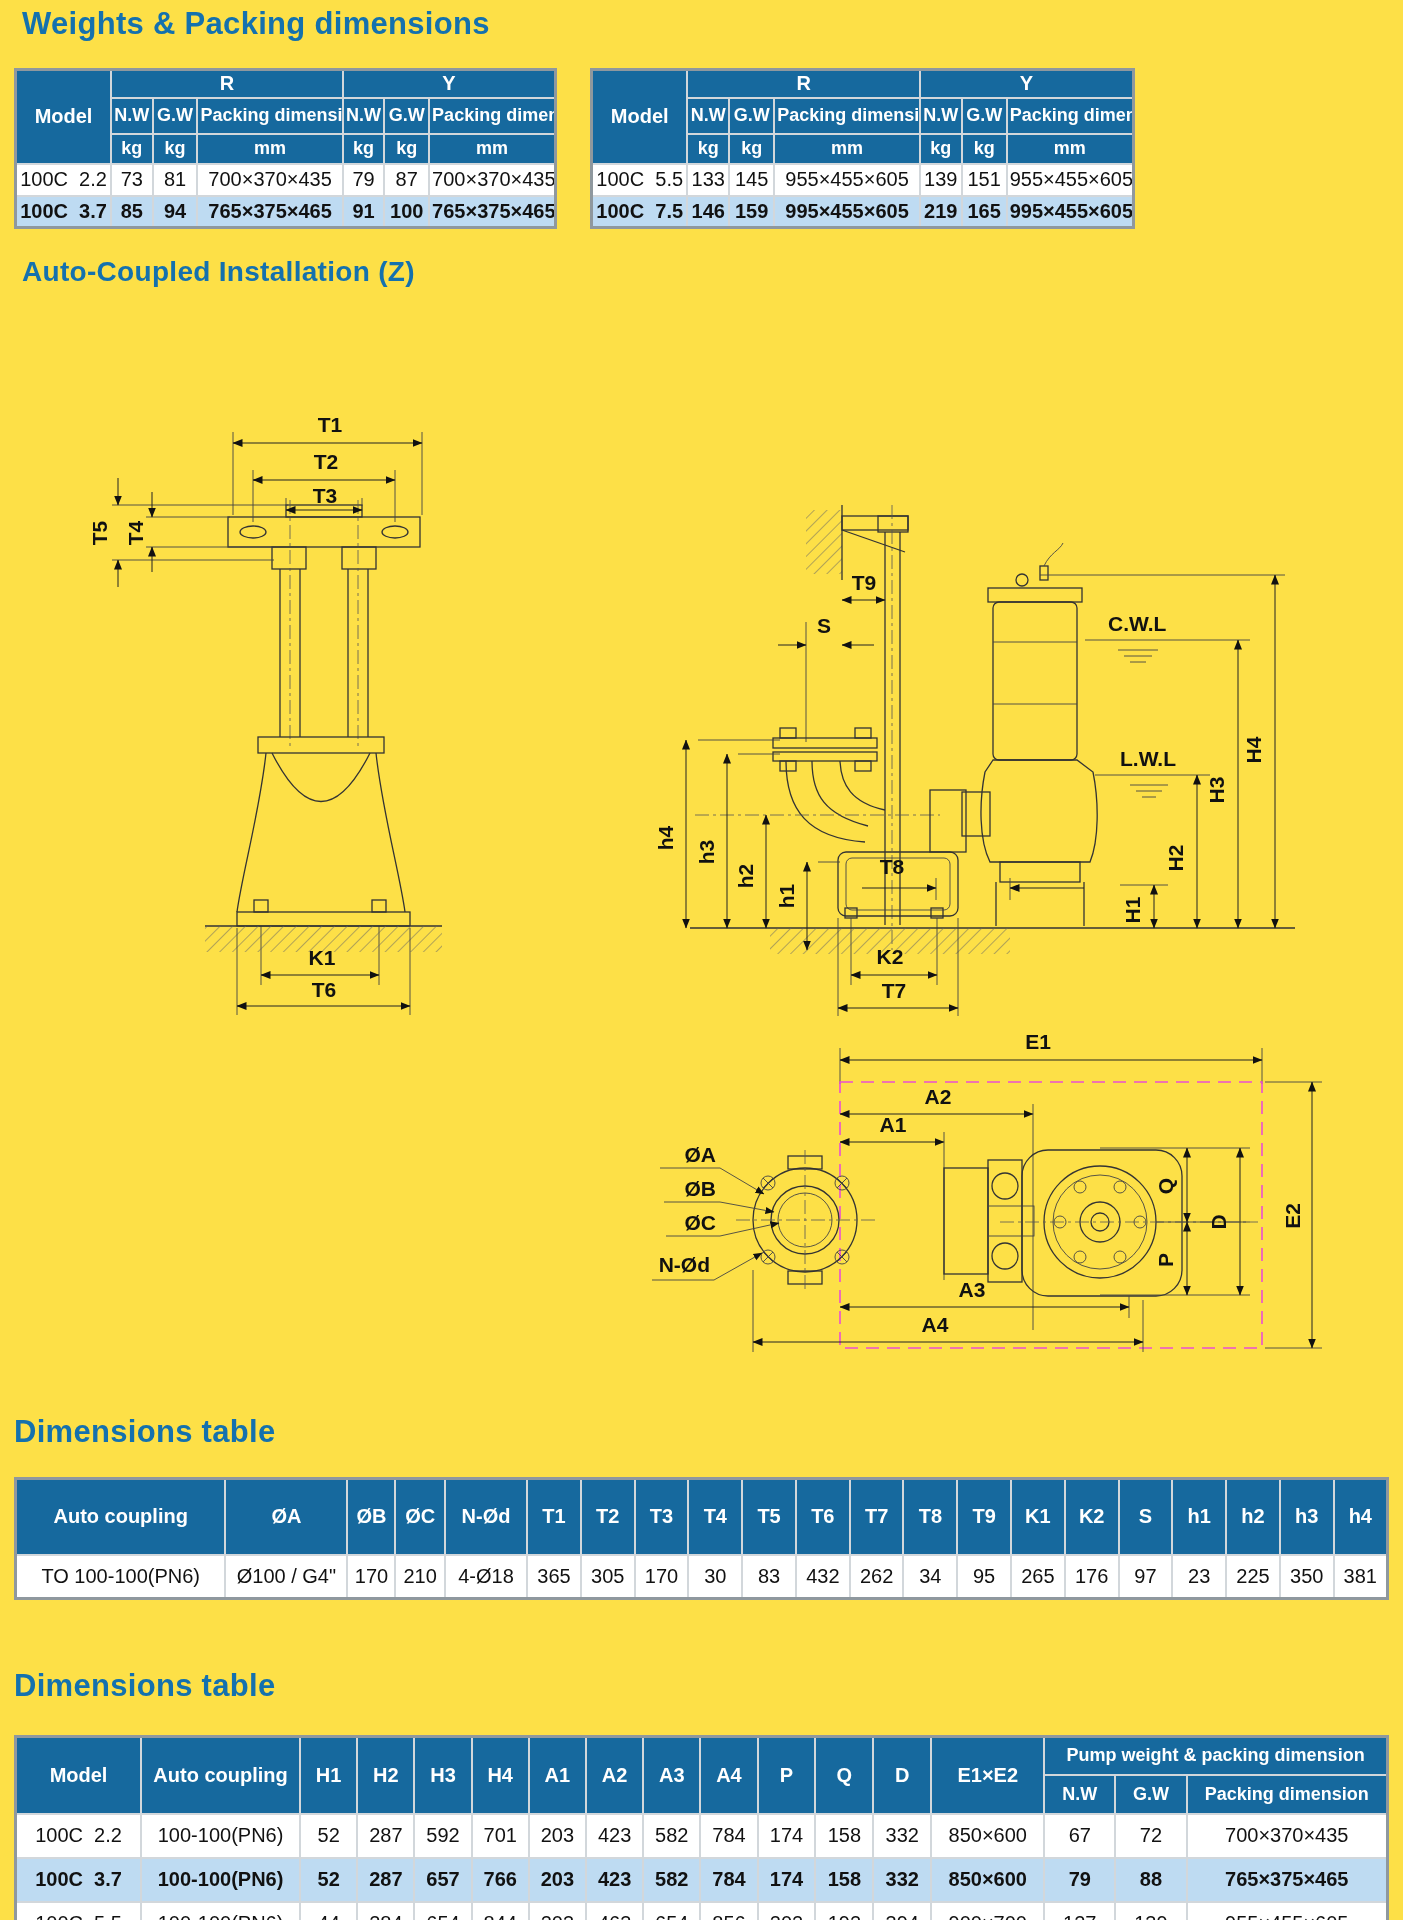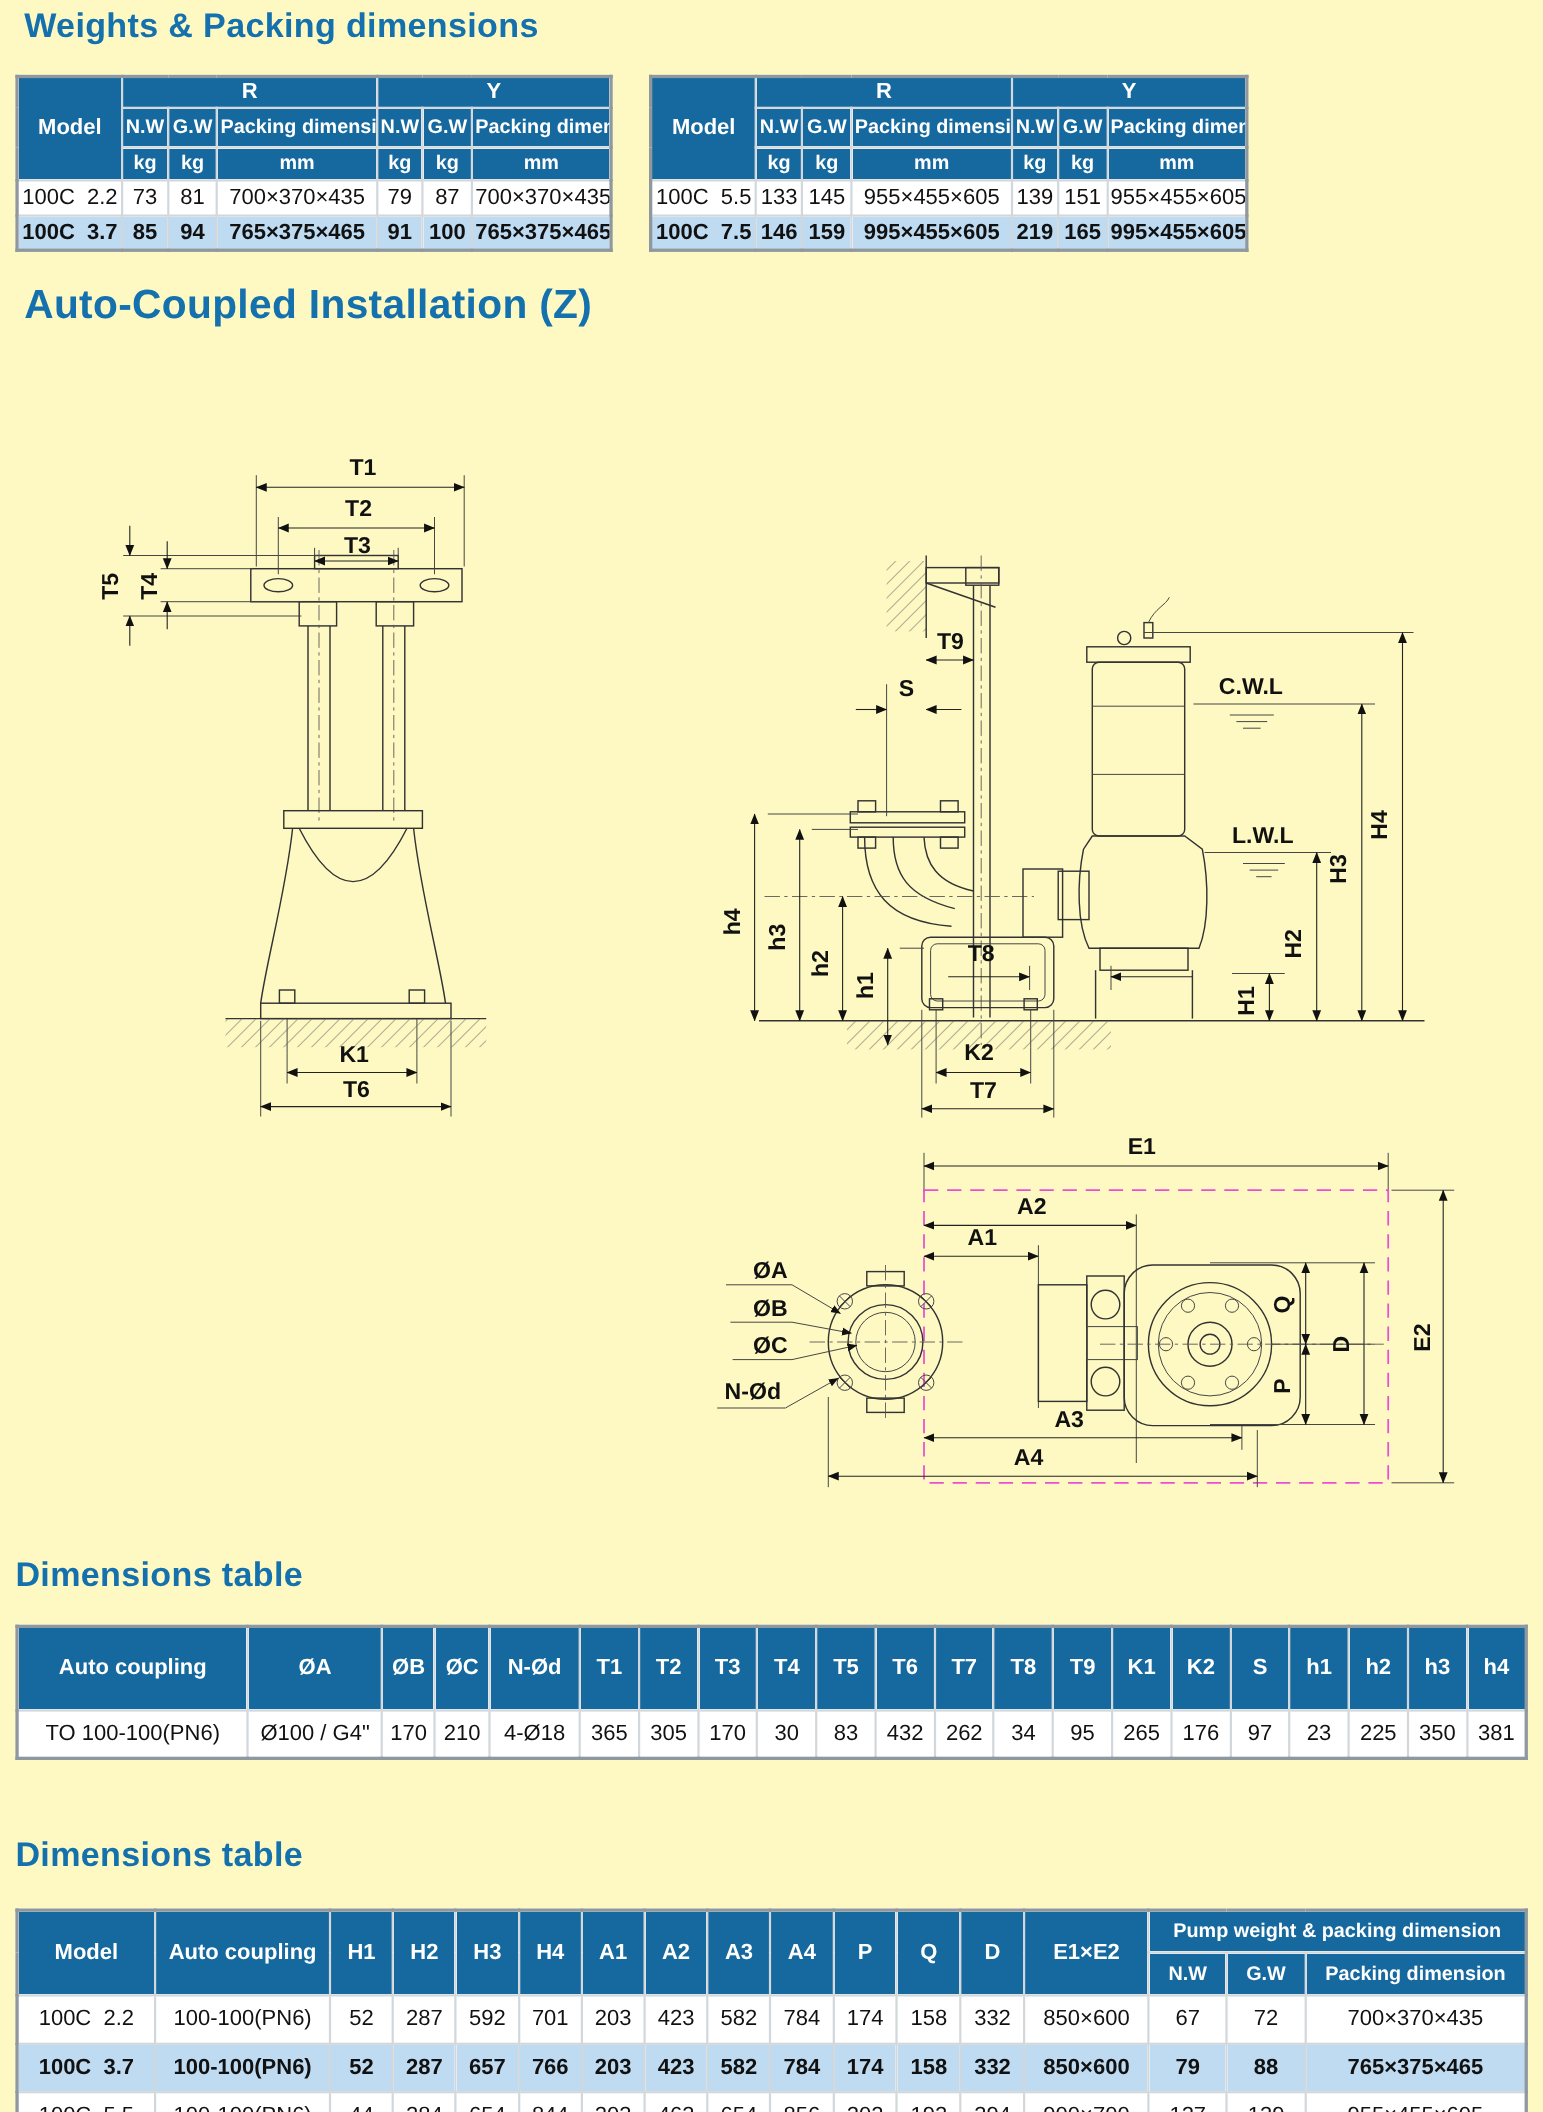--- a/index.html
+++ b/index.html
@@ -1,16 +1,16 @@
 <!DOCTYPE html>
 <html><head>
 <meta charset="utf-8">
 <style>
   html,body{margin:0;padding:0;}
-  .sheet{position:relative;width:1403px;height:1920px;background:#fef9c3;overflow:hidden;
+  .sheet{position:relative;width:1403px;height:1920px;background:#fde047;overflow:hidden;
          font-family:"Liberation Sans",sans-serif;color:#111;}
   .title{position:absolute;margin:0;font-weight:bold;color:#1471ae;font-size:31px;letter-spacing:.3px;}
   table{border-collapse:collapse;table-layout:fixed;position:absolute;background:#fff;border:3px solid #8f989e;}
   th,td{border:2px solid #d2d7db;text-align:center;vertical-align:middle;padding:0 2px;overflow:hidden;white-space:pre;}
   th{background:#16699e;color:#fff;font-weight:bold;font-size:18px;}
   th.big{font-size:20px;}
   td{font-size:20px;background:#fff;}
   tr.alt td, .altbg{background:#bedbf2;font-weight:bold;}
   tr.hr1{height:28px;} tr.hr2{height:36px;} tr.hr3{height:30px;} tr.br{height:32px;}
   tr.dh{height:76px;} tr.dr{height:44px;}
@@ -136,21 +136,21 @@
           <td>146</td>
           <td>159</td>
           <td>995×455×605</td>
           <td>219</td>
           <td>165</td>
           <td>995×455×605</td>
         </tr>
       </tbody>
   </table>
 
-  <h1 class="title" style="left:22px;top:256px;font-size:37px;">Auto-Coupled Installation (Z)</h1>
+  <h1 class="title" style="left:22px;top:256px;font-size:28px;">Auto-Coupled Installation (Z)</h1>
 
   <svg style="position:absolute;left:0;top:310px;" width="1403" height="1100" viewBox="0 310 1403 1100">
     <defs>
       <pattern id="h" width="9" height="9" patternUnits="userSpaceOnUse" patternTransform="rotate(45)">
         <line x1="0" y1="0" x2="0" y2="9" stroke="#666" stroke-width="1"></line>
       </pattern>
       <marker id="ar" viewBox="0 0 10 10" refX="9.5" refY="5" markerWidth="10" markerHeight="10" orient="auto-start-reverse">
         <path d="M0,1 L10,5 L0,9 z" fill="#111"></path>
       </marker>
     </defs>

